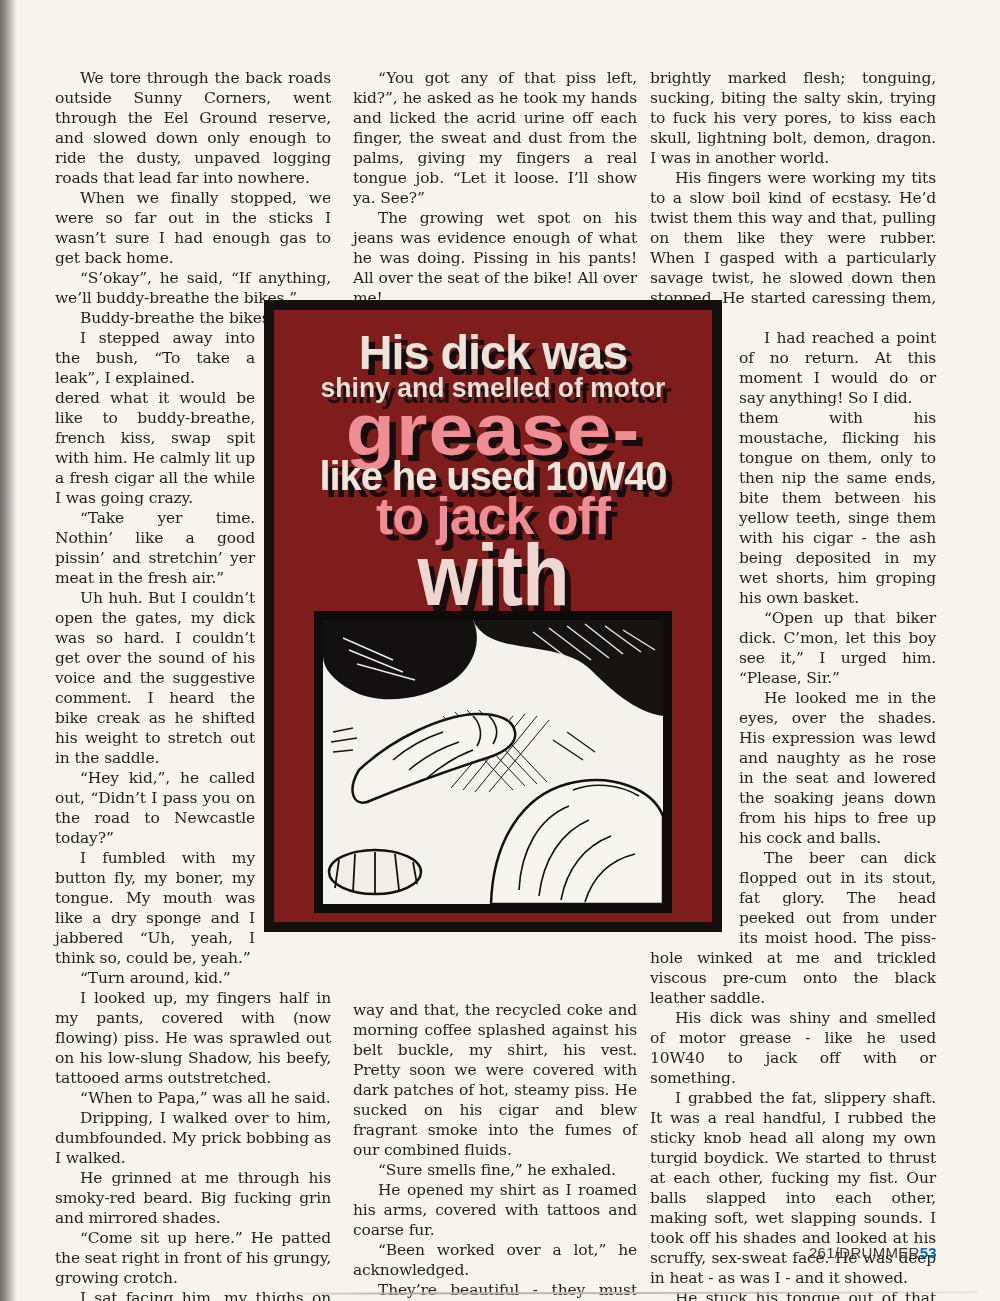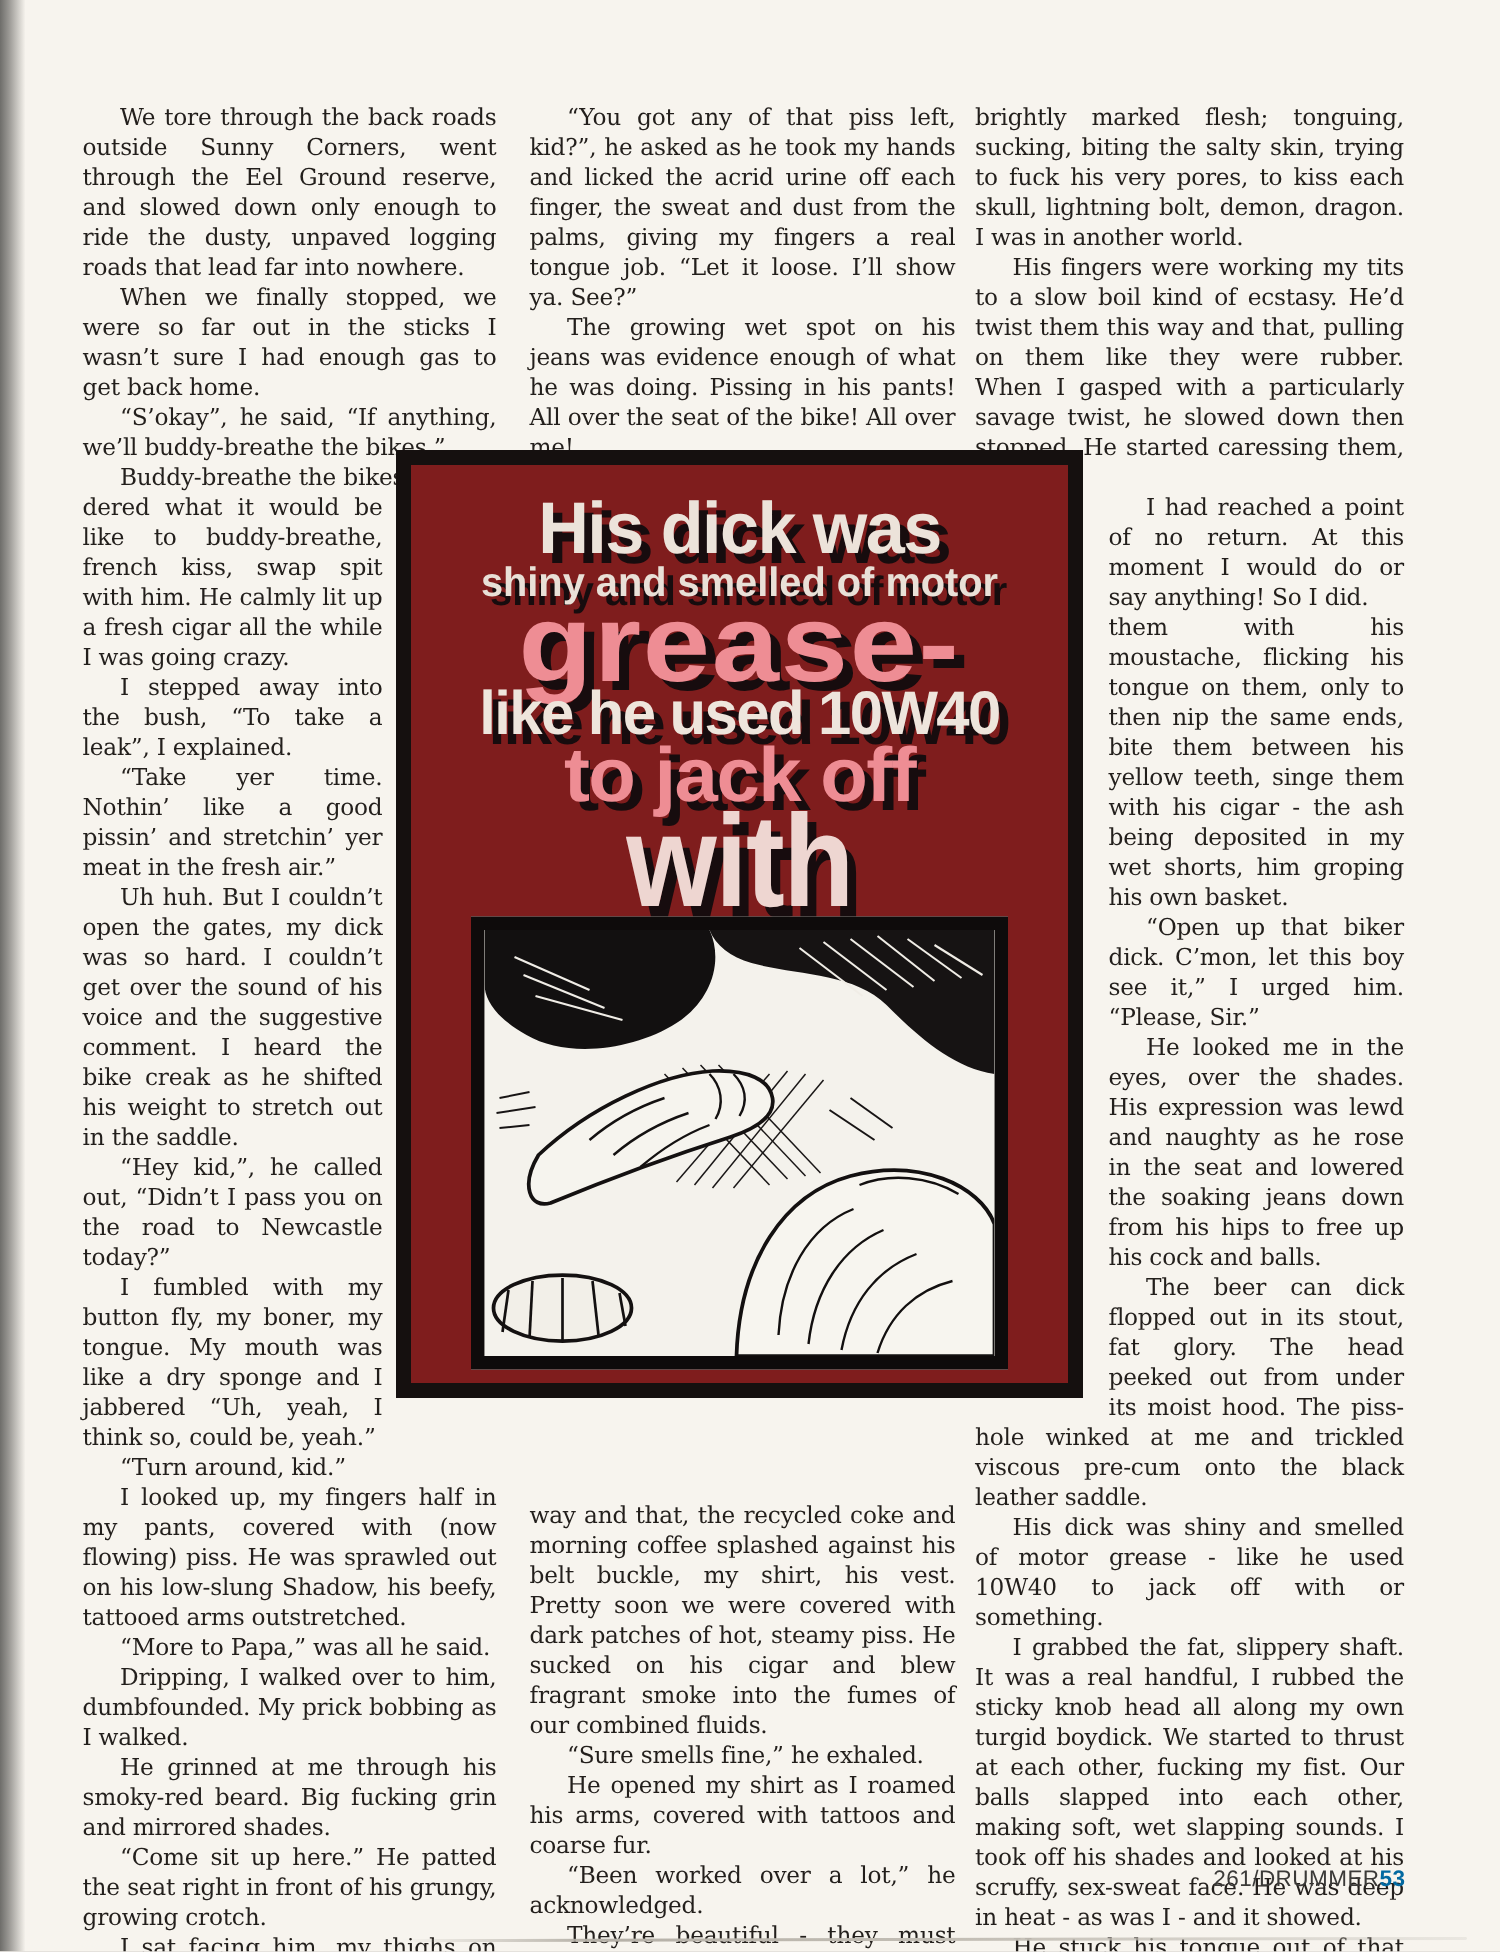--- a/index.html
+++ b/index.html
@@ -66,29 +66,29 @@
 
   <div class="col" id="col1">
     <div>
         <p class="para ind">We tore through the back roads outside Sunny Corners, went through the Eel Ground reserve, and slowed down only enough to ride the dusty, unpaved logging roads that lead far into nowhere.</p>
         <p class="para ind">When we finally stopped, we were so far out in the sticks I wasn’t sure I had enough gas to get back home.</p>
         <p class="para ind">“S’okay”, he said, “If anything, we’ll buddy-breathe the bikes.”</p>
         <p class="para ind">Buddy-breathe the bikes. I won-</p>
       </div>
     <div class="wrap-right"></div>
     <div>
+        <p class="para ind">I stepped away into the bush, “To take a leak”, I explained.</p>
         <p class="para">dered what it would be like to buddy-breathe, french kiss, swap spit with him. He calmly lit up a fresh cigar all the while I was going crazy.</p>
-        <p class="para ind">I stepped away into the bush, “To take a leak”, I explained.</p>
         <p class="para ind">“Take yer time. Nothin’ like a good pissin’ and stretchin’ yer meat in the fresh air.”</p>
         <p class="para ind">Uh huh. But I couldn’t open the gates, my dick was so hard. I couldn’t get over the sound of his voice and the suggestive comment. I heard the bike creak as he shifted his weight to stretch out in the saddle.</p>
         <p class="para ind">“Hey kid,”, he called out, “Didn’t I pass you on the road to Newcastle today?”</p>
         <p class="para ind">I fumbled with my button fly, my boner, my tongue. My mouth was like a dry sponge and I jabbered “Uh, yeah, I think so, could be, yeah.”</p>
         <p class="para ind">“Turn around, kid.”</p>
         <p class="para ind">I looked up, my fingers half in my pants, covered with (now flowing) piss. He was sprawled out on his low-slung Shadow, his beefy, tattooed arms outstretched.</p>
-        <p class="para ind">“More to Papa,” was all he said.</p>
+        <p class="para ind">“When to Papa,” was all he said.</p>
         <p class="para ind">Dripping, I walked over to him, dumbfounded. My prick bobbing as I walked.</p>
         <p class="para ind">He grinned at me through his smoky-red beard. Big fucking grin and mirrored shades.</p>
         <p class="para ind">“Come sit up here.” He patted the seat right in front of his grungy, growing crotch.</p>
         <p class="para ind">I sat facing him, my thighs on his thighs. My dick, still wet, hanging out. It got harder, prodding at his denim bulge.</p>
       </div>
   </div>
 
   <div class="col" id="col2">
     <div>
         <p class="para ind">“You got any of that piss left, kid?”, he asked as he took my hands and licked the acrid urine off each finger, the sweat and dust from the palms, giving my fingers a real tongue job. “Let it loose. I’ll show ya. See?”</p>

